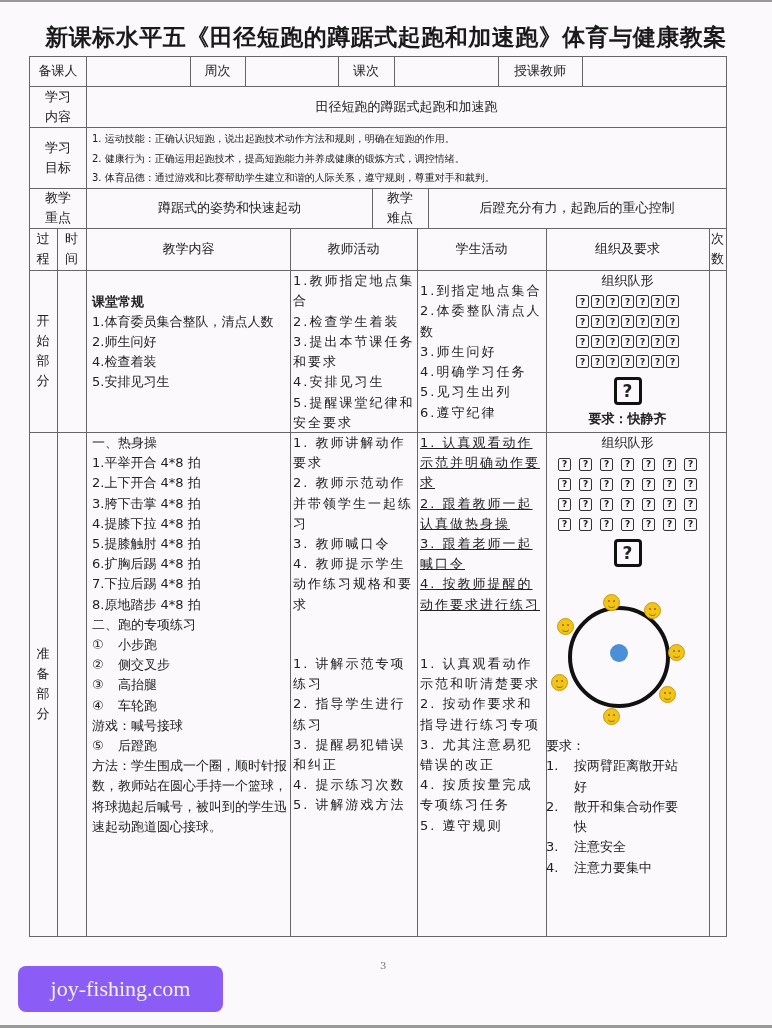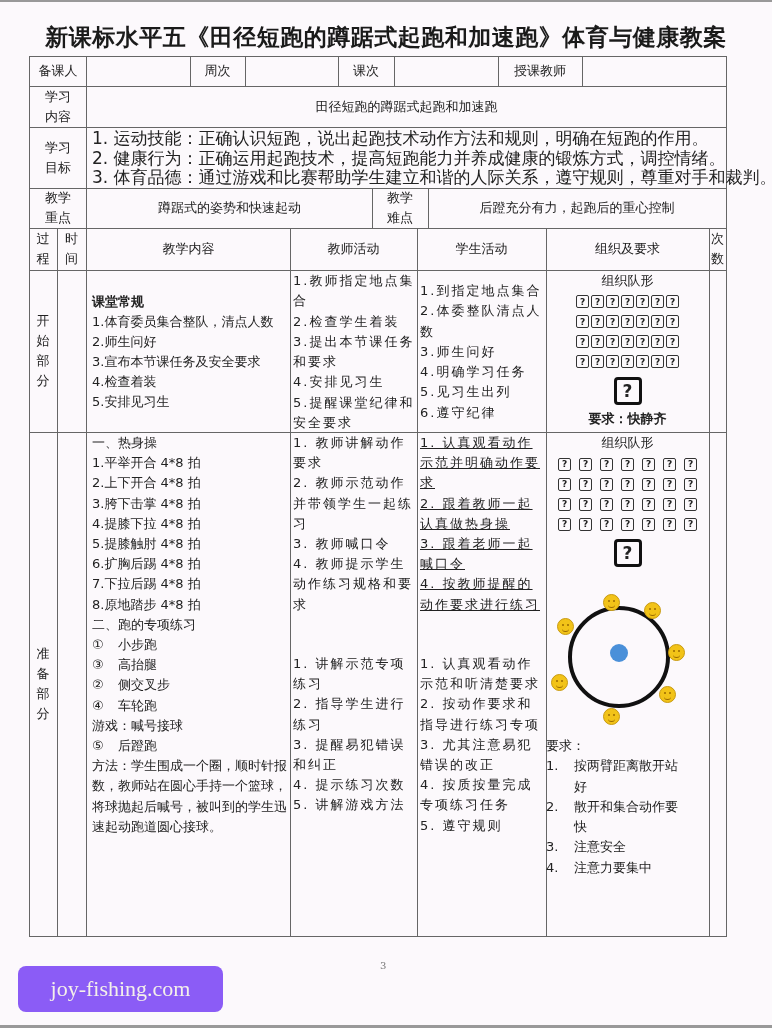--- a/index.html
+++ b/index.html
@@ -77,21 +77,21 @@
 <div class="cell vert" style="left:29px;top:86px;width:58px;height:41px;">
   <div>学习</div>
   <div>内容</div>
 </div>
 <div class="cell center" style="left:87px;top:86px;width:639px;height:41px;">田径短跑的蹲踞式起跑和加速跑</div>
 
 <div class="cell vert" style="left:29px;top:127px;width:58px;height:61px;">
   <div>学习</div>
   <div>目标</div>
 </div>
-<div class="cell list" style="left:92px;top:129px;width:630px;height:58px;font-size:17px;line-height:19.5px;">
+<div class="cell list" style="left:92px;top:129px;width:630px;height:58px;font-size:10px;line-height:19.5px;">
   <div>1.  运动技能：正确认识短跑，说出起跑技术动作方法和规则，明确在短跑的作用。</div>
   <div>2.  健康行为：正确运用起跑技术，提高短跑能力并养成健康的锻炼方式，调控情绪。</div>
   <div>3.  体育品德：通过游戏和比赛帮助学生建立和谐的人际关系，遵守规则，尊重对手和裁判。</div>
 </div>
 
 <div class="cell vert" style="left:29px;top:188px;width:58px;height:40px;">
   <div>教学</div>
   <div>重点</div>
 </div>
 <div class="cell center" style="left:87px;top:188px;width:285px;height:40px;">蹲踞式的姿势和快速起动</div>
@@ -121,21 +121,20 @@
 <div class="cell vert" style="left:29px;top:270px;width:28px;height:162px;">
   <div>开</div>
   <div>始</div>
   <div>部</div>
   <div>分</div>
 </div>
 <div class="cell list" style="left:92px;top:292px;width:196px;">
   <div style="font-weight:bold;">课堂常规</div>
   <div>1.体育委员集合整队，清点人数</div>
   <div>2.师生问好</div>
-  <div>3.宣布本节课任务及安全要求</div>
   <div>4.检查着装</div>
   <div>5.安排见习生</div>
 </div>
 <div class="cell" style="left:293px;top:271px;width:122px;line-height:20.3px;">
   <div class="wrap">1.教师指定地点集合</div>
   <div class="wrap">2.检查学生着装</div>
   <div class="wrap">3.提出本节课任务和要求</div>
   <div class="wrap">4.安排见习生</div>
   <div class="wrap">5.提醒课堂纪律和安全要求</div>
 </div>
@@ -170,22 +169,22 @@
   <div>1.平举开合 4*8 拍</div>
   <div>2.上下开合 4*8 拍</div>
   <div>3.胯下击掌 4*8 拍</div>
   <div>4.提膝下拉 4*8 拍</div>
   <div>5.提膝触肘 4*8 拍</div>
   <div>6.扩胸后踢 4*8 拍</div>
   <div>7.下拉后踢 4*8 拍</div>
   <div>8.原地踏步 4*8 拍</div>
   <div>二、跑的专项练习</div>
   <div><span style="display:inline-block;width:26px;">①</span><span>小步跑</span></div>
+  <div><span style="display:inline-block;width:26px;">②</span><span>侧交叉步</span></div>
   <div><span style="display:inline-block;width:26px;">③</span><span>高抬腿</span></div>
-  <div><span style="display:inline-block;width:26px;">②</span><span>侧交叉步</span></div>
   <div><span style="display:inline-block;width:26px;">④</span><span>车轮跑</span></div>
   <div>游戏：喊号接球</div>
   <div><span style="display:inline-block;width:26px;">⑤</span><span>后蹬跑</span></div>
   <div style="white-space:normal;word-break:break-all;">方法：学生围成一个圈，顺时针报数，教师站在圆心手持一个篮球，将球抛起后喊号，被叫到的学生迅速起动跑道圆心接球。</div>
 </div>
 
 <div class="cell" style="left:293px;top:433px;width:122px;line-height:20.2px;">
   <div class="wrap">1.  教师讲解动作要求</div>
   <div class="wrap">2.  教师示范动作并带领学生一起练习</div>
   <div class="wrap">3.  教师喊口令</div>

